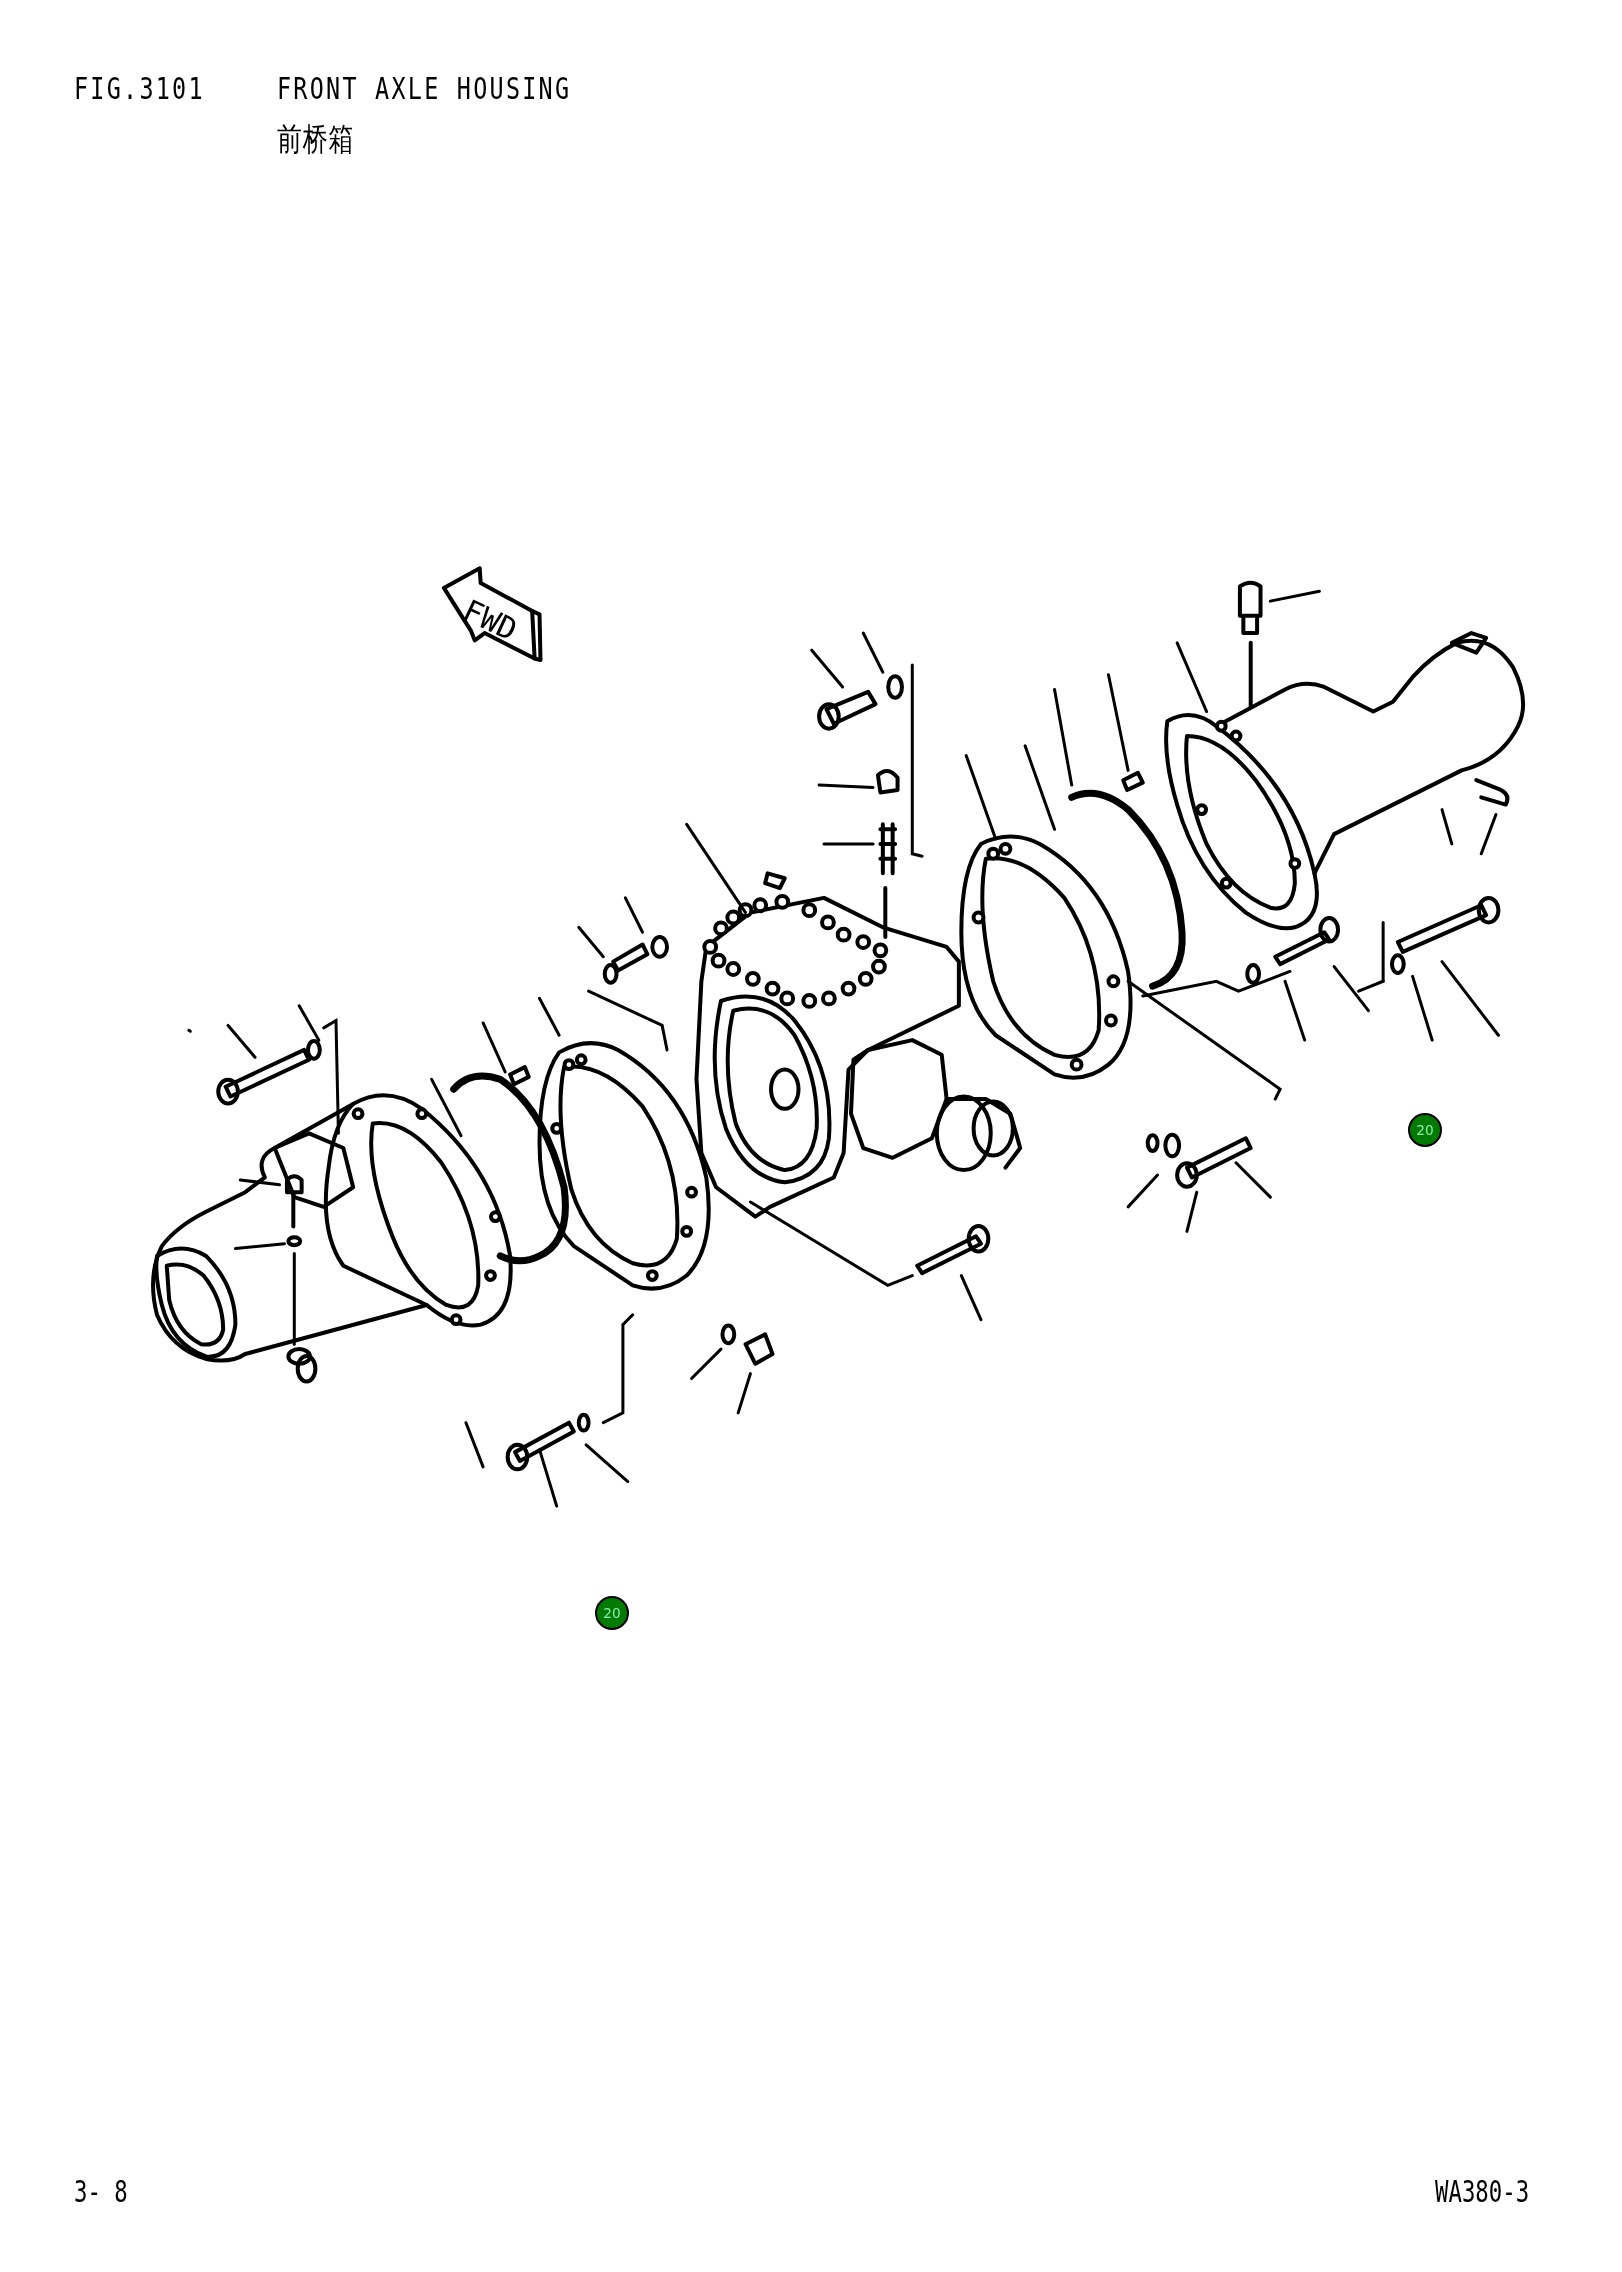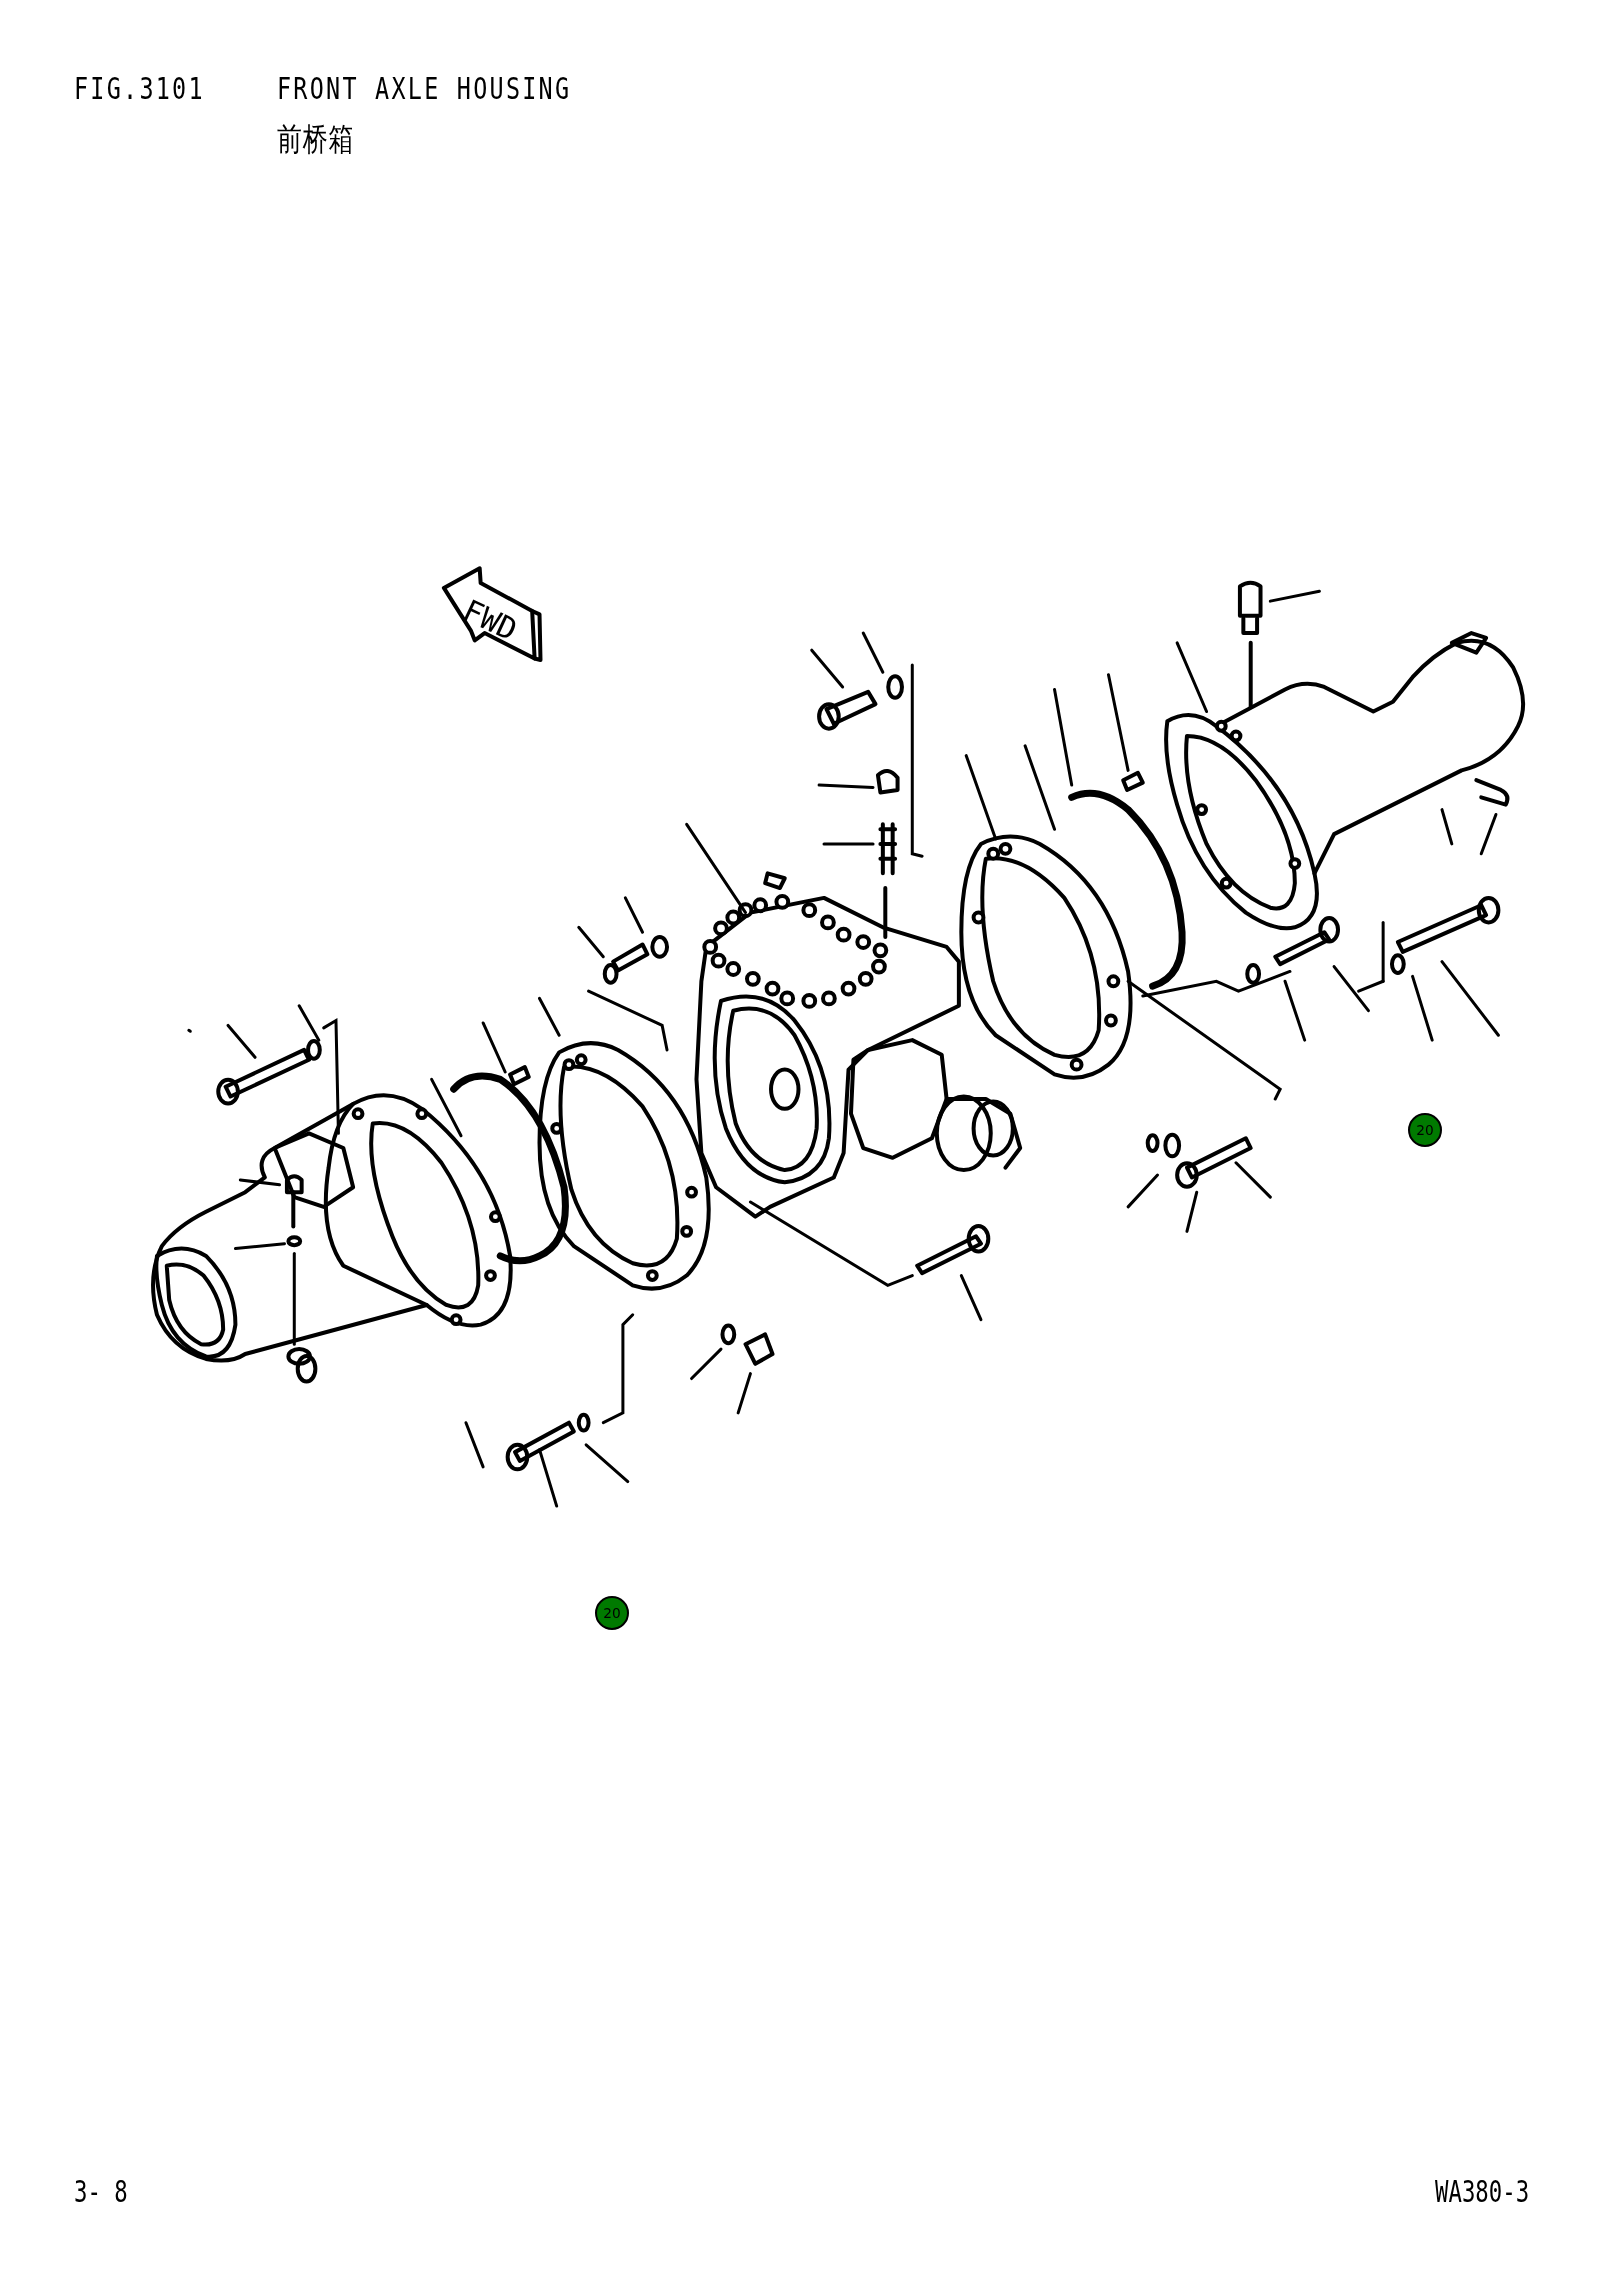--- a/index.html
+++ b/index.html
@@ -15,21 +15,21 @@
   #page-num { left: 74px; }
   #model-code { left: 1435px; }
   svg#drawing { position: absolute; left: 0; top: 0; width: 1622px; height: 2273px; }
   svg#drawing * { vector-effect: non-scaling-stroke; }
   .ln { stroke: #000; stroke-width: 4; fill: none; stroke-linecap: round; stroke-linejoin: round; }
   .thin { stroke: #000; stroke-width: 3; fill: none; stroke-linecap: round; }
   .thick { stroke: #000; stroke-width: 7; fill: none; stroke-linecap: round; }
   .hole { stroke: #000; stroke-width: 4; fill: #fff; }
   .callout { position: absolute; width: 34px; height: 34px; border-radius: 50%;
              background: #007a00; border: 2.5px solid #000; box-sizing: border-box;
-             color: #000000; font-family: "DejaVu Sans", sans-serif; font-size: 13.7px;
+             color: #86efac; font-family: "DejaVu Sans", sans-serif; font-size: 13.7px;
              display: flex; align-items: center; justify-content: center; cursor: pointer; }
   #callout-1 { left: 1408px; top: 1113px; }
   #callout-2 { left: 595px; top: 1596px; }
 </style>
 </head>
 <body>
 
 <div id="fig-num" class="hdr">FIG.3101</div>
 <div id="fig-title" class="hdr">FRONT AXLE HOUSING</div>
 <div id="fig-subtitle" class="hdr">前桥箱</div>

